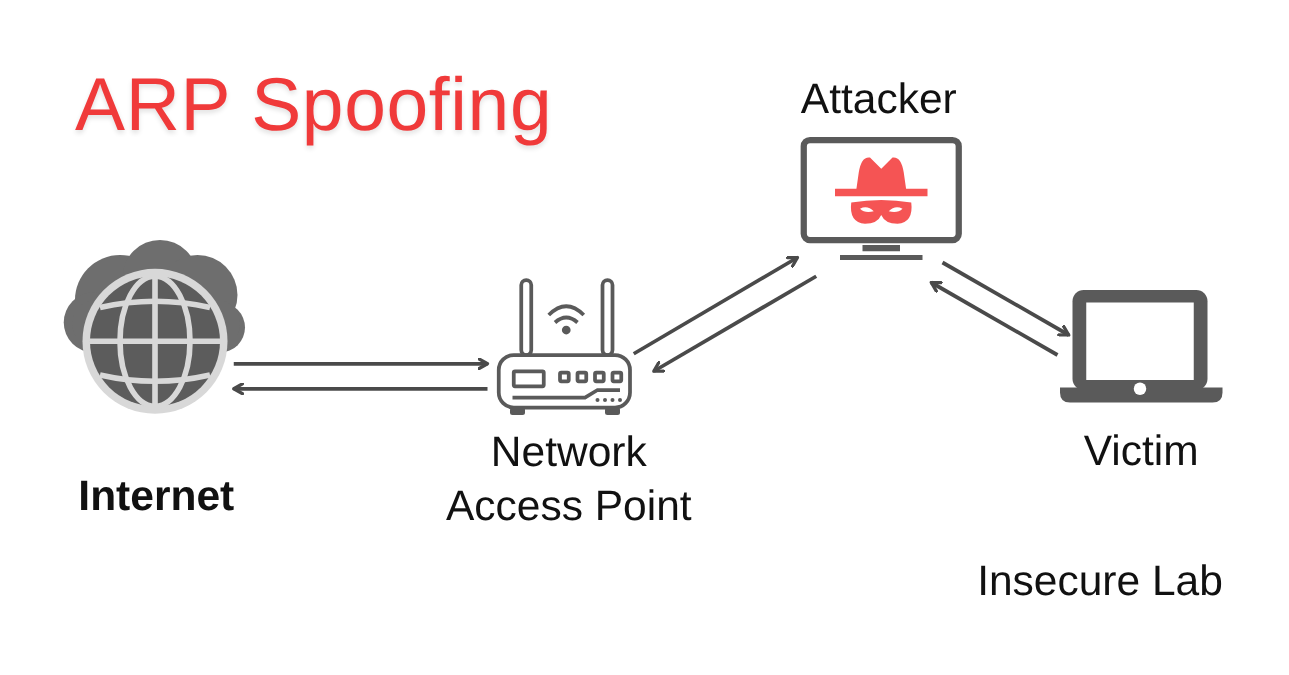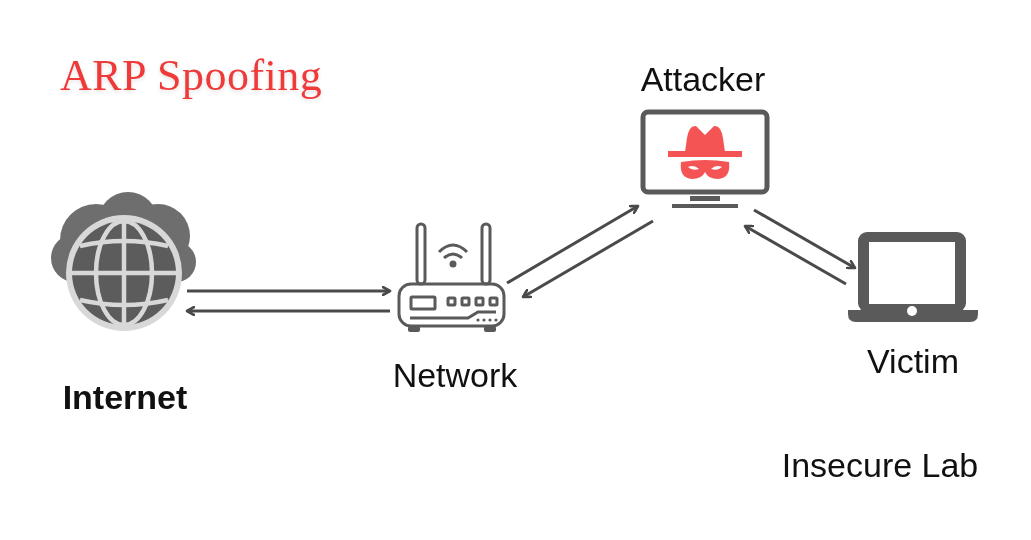--- a/index.html
+++ b/index.html
@@ -1,20 +1,20 @@
 <!DOCTYPE html>
 <html><head>
   <meta charset="utf-8">
   <style>
     html, body { margin: 0; padding: 0; background: #ffffff; }
     body { width: 1031px; height: 540px; position: relative; overflow: hidden; font-family: "Liberation Sans", "DejaVu Sans", sans-serif; }
     .abs { position: absolute; }
     .title {
-      left: 60px; top: 54px; font-size: 44px; color: #f03a3a; letter-spacing: 0.5px;
-      text-shadow: 0 2px 4px rgba(0,0,0,0.12); white-space: nowrap; line-height: 1; font-family: Liberation Serif, serif;
+      left: 60px; top: 54px; font-size: 60px; color: #f03a3a; letter-spacing: 0.5px;
+      text-shadow: 0 2px 4px rgba(0,0,0,0.12); white-space: nowrap; line-height: 1;
     }
     .label { color: #111; font-size: 34px; white-space: nowrap; line-height: 1.25; text-align: center; }
     svg.diagram { position: absolute; left: 0; top: 0; }
   </style>
 </head>
 <body>
 
 <div class="abs title">ARP Spoofing</div>
 
 <svg class="diagram" width="1031" height="540" viewBox="0 0 1031 540">
@@ -104,17 +104,18 @@
   <g>
     <rect x="858" y="232" width="108" height="80" rx="9" fill="#5a5a5a"></rect>
     <rect x="869" y="242" width="86" height="62" fill="#ffffff"></rect>
     <path d="M848 310 L978 310 L978 314 Q978 322 970 322 L856 322 Q848 322 848 314 Z" fill="#5a5a5a"></path>
     <circle cx="912" cy="311" r="5" fill="#ffffff"></circle>
   </g>
 </svg>
 
 <div class="abs label" style="left:633px; top:58px; width:140px;">Attacker</div>
 <div class="abs label" style="left:55px; top:376px; width:140px;font-weight:bold;">Internet</div>
-<div class="abs label" style="left:340px; top:354px; width:230px;text-align:center;">
+<div class="abs label" style="left:340px; top:341px; width:230px;text-align:center;">
   <div>Network</div>
+  <div>Access Point</div>
 </div>
 <div class="abs label" style="left:843px; top:340px; width:140px;">Victim</div>
 <div class="abs label" style="left:770px; top:444px; width:220px;">Insecure Lab</div>
 
 </body></html>

